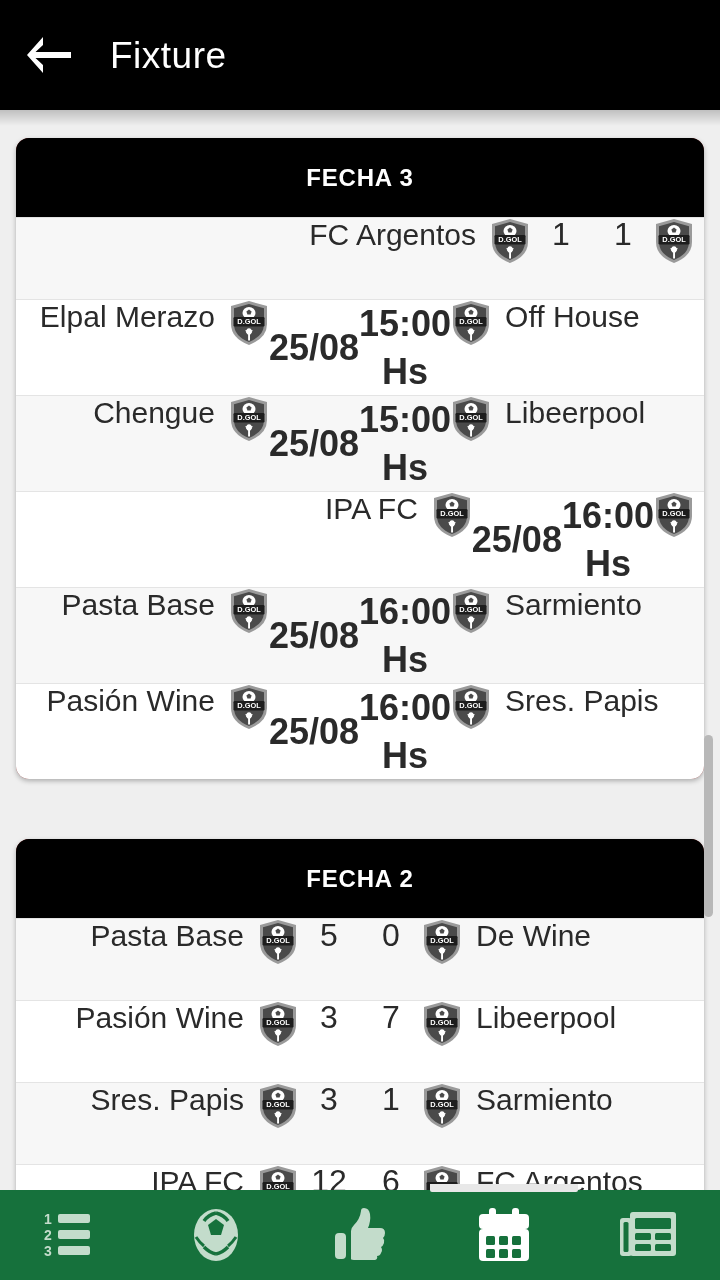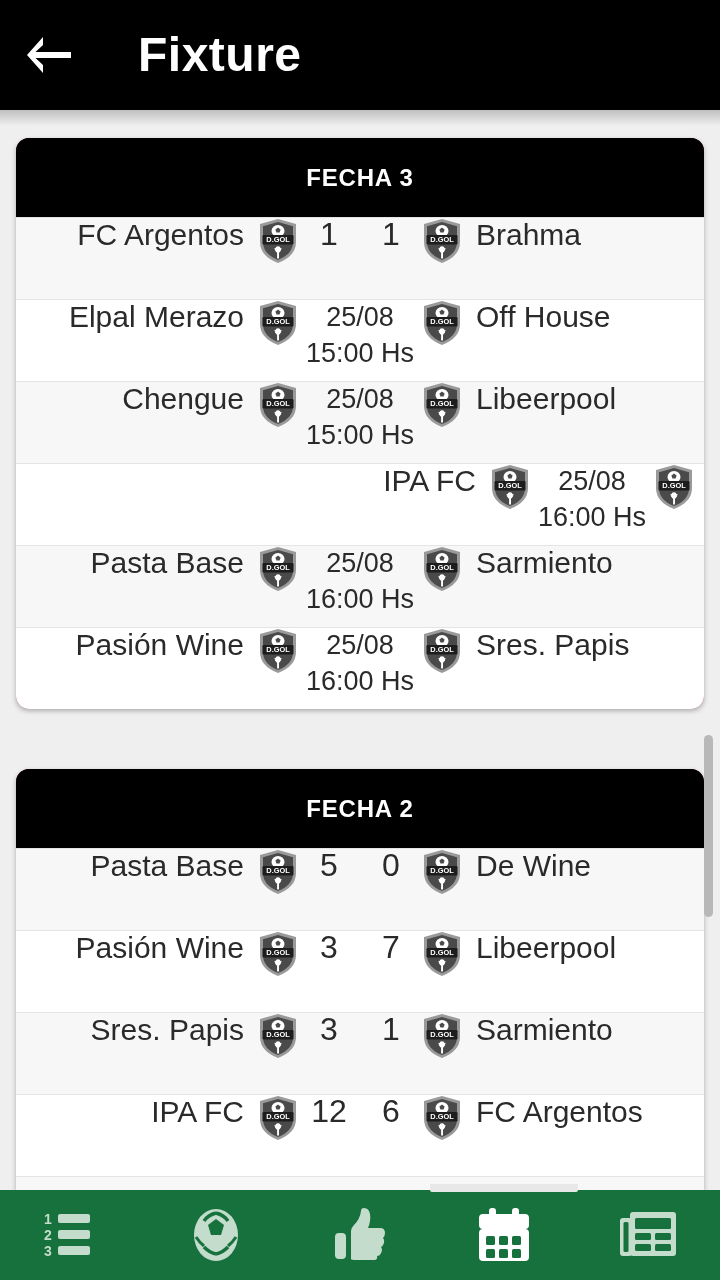--- a/index.html
+++ b/index.html
@@ -35,25 +35,25 @@
     width: 96px;
     height: 110px;
     display: flex;
     align-items: center;
     justify-content: center;
     cursor: pointer;
   }
   .back-arrow { display: block; }
   .appbar-title {
     color: #ffffff;
-    font-size: 48px;
-    font-weight: 700;
+    font-size: 37px;
+    font-weight: 400;
     letter-spacing: 0.5px;
     line-height: 1;
-    margin-left: 42px;
+    margin-left: 14px;
     white-space: nowrap;
   }
   .appbar-shadow {
     position: absolute;
     top: 110px; left: 0;
     width: 720px; height: 16px;
     background: linear-gradient(to bottom, rgba(0,0,0,0.20), rgba(0,0,0,0));
     z-index: 39;
   }
 
@@ -131,25 +131,26 @@
   .center-col.scores {
     justify-content: space-around;
     font-size: 32px;
     line-height: 1;
   }
   .center-col.scores .score {
     min-width: 42px;
     text-align: center;
   }
   .center-col.datetime {
-    flex-direction: column;
+    flex-direction: row;
     justify-content: center;
-    font-size: 27px;
+    font-size: 36px;
     line-height: 1.32;
     text-align: center;
+    font-weight: bold;
   }
 
   
   .scrollbar-track {
     position: absolute;
     right: 3px;
     top: 0;
     width: 10px;
     height: 1080px;
     background: transparent;
@@ -242,21 +243,20 @@
                 <path d="M20 4 L35 8.2 L35 24 Q35 36 20 42 Q5 36 5 24 L5 8.2 Z" fill="#4a4a4a"></path>
                 <ellipse cx="20" cy="13" rx="6.5" ry="6" fill="#ffffff"></ellipse>
                 <path d="M20 9.5 L22.6 11.4 L21.6 14.5 L18.4 14.5 L17.4 11.4 Z" fill="#4a4a4a"></path>
                 <rect x="4.5" y="17" width="31" height="9.5" rx="1.2" fill="#1d1d1d"></rect>
                 <text x="20" y="24.4" font-family="Liberation Sans, sans-serif" font-size="7.4" font-weight="bold" fill="#ffffff" text-anchor="middle">D.GOL</text>
                 <ellipse cx="20" cy="31.5" rx="2.6" ry="3.2" fill="#ffffff"></ellipse>
                 <rect x="19.1" y="33.5" width="1.9" height="7" fill="#ffffff"></rect>
                 <path d="M16.3 30 L23.7 30 L22.6 33 L17.4 33 Z" fill="#ffffff" opacity="0.9"></path>
               </svg>
             </div>
-            <div class="team-name away">Brahma</div>
           </div>
           <div class="match-row">
             <div class="team-name home">Elpal Merazo</div>
             <div class="crest">
               <svg width="40" height="46" viewBox="0 0 40 46">
                 <path d="M20 1 L38 6 L38 24 Q38 38 20 45 Q2 38 2 24 L2 6 Z" fill="#9a9a9a"></path>
                 <path d="M20 4 L35 8.2 L35 24 Q35 36 20 42 Q5 36 5 24 L5 8.2 Z" fill="#4a4a4a"></path>
                 <ellipse cx="20" cy="13" rx="6.5" ry="6" fill="#ffffff"></ellipse>
                 <path d="M20 9.5 L22.6 11.4 L21.6 14.5 L18.4 14.5 L17.4 11.4 Z" fill="#4a4a4a"></path>
                 <rect x="4.5" y="17" width="31" height="9.5" rx="1.2" fill="#1d1d1d"></rect>

